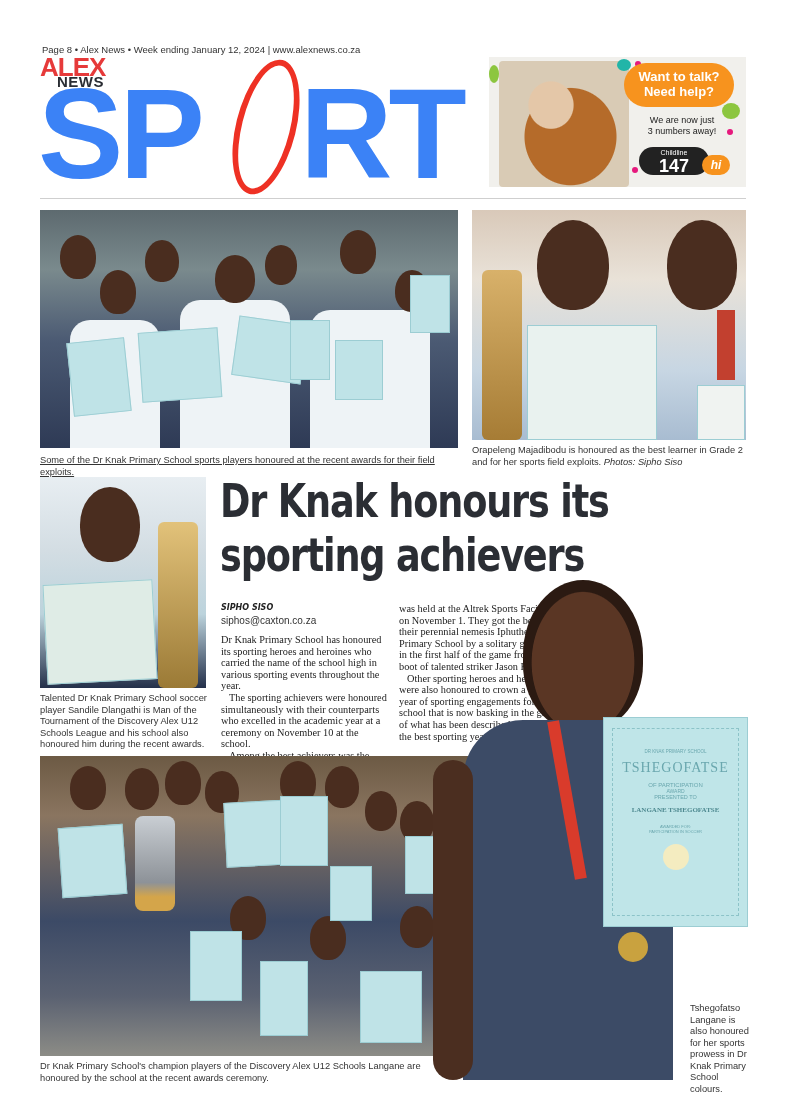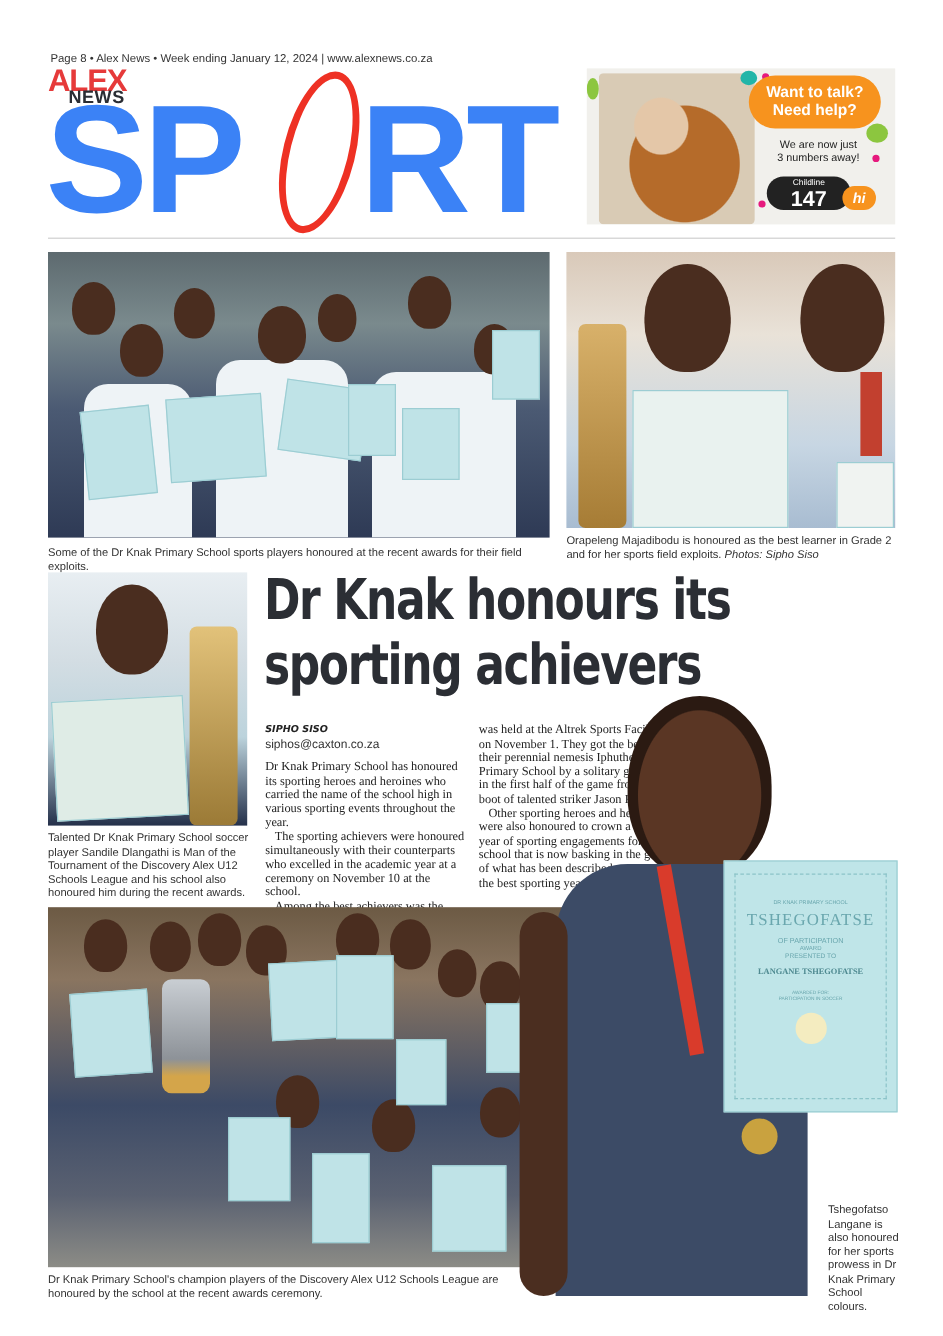--- a/index.html
+++ b/index.html
@@ -103,21 +103,21 @@
   <div class="face" style="left:225px;top:35px;width:32px;height:40px;"></div>
   <div class="face" style="left:300px;top:20px;width:36px;height:44px;"></div>
   <div class="face" style="left:355px;top:60px;width:34px;height:42px;"></div>
   <div class="cert" style="left:30px;top:130px;width:58px;height:74px;transform:rotate(-6deg);"></div>
   <div class="cert" style="left:100px;top:120px;width:80px;height:70px;transform:rotate(-4deg);"></div>
   <div class="cert" style="left:195px;top:110px;width:70px;height:60px;transform:rotate(8deg);"></div>
   <div class="cert" style="left:250px;top:110px;width:40px;height:60px;"></div>
   <div class="cert" style="left:295px;top:130px;width:48px;height:60px;"></div>
   <div class="cert" style="left:370px;top:65px;width:40px;height:58px;"></div>
 </div>
-<div class="caption" style="left:40px;top:455px;width:420px;">Some of the Dr Knak Primary School sports players honoured at the recent awards for their field exploits.</div>
+<div class="caption" style="left:40px;top:455px;width:420px;text-decoration:underline;">Some of the Dr Knak Primary School sports players honoured at the recent awards for their field exploits.</div>
 
 <div class="photo photo-orapeleng">
   <div class="face" style="left:65px;top:10px;width:72px;height:90px;"></div>
   <div class="face" style="left:195px;top:10px;width:70px;height:90px;"></div>
   <div class="cert" style="left:55px;top:115px;width:130px;height:115px;background:#e9f2ef;"></div>
   <div class="cert" style="left:225px;top:175px;width:48px;height:55px;background:#f0f3f1;"></div>
   <div class="tie" style="left:245px;top:100px;width:18px;height:70px;background:#c2402f;"></div>
   <div style="position:absolute;left:10px;top:60px;width:40px;height:170px;background:linear-gradient(180deg,#d8b16a,#a67c35);border-radius:6px;"></div>
 </div>
 <div class="caption" style="left:472px;top:445px;width:276px;">
@@ -165,21 +165,21 @@
   <div class="cert" style="left:20px;top:70px;width:65px;height:70px;transform:rotate(-4deg);"></div>
   <div class="cert" style="left:185px;top:45px;width:70px;height:65px;transform:rotate(-3deg);"></div>
   <div class="cert" style="left:240px;top:40px;width:48px;height:70px;"></div>
   <div class="cert" style="left:290px;top:110px;width:42px;height:55px;"></div>
   <div class="cert" style="left:365px;top:80px;width:42px;height:58px;"></div>
   <div class="cert" style="left:150px;top:175px;width:52px;height:70px;"></div>
   <div class="cert" style="left:220px;top:205px;width:48px;height:75px;"></div>
   <div class="cert" style="left:320px;top:215px;width:62px;height:72px;"></div>
   <div style="position:absolute;left:95px;top:60px;width:40px;height:95px;background:linear-gradient(180deg,#c9ced3,#8d9298 70%,#d4a54a 85%);border-radius:8px;"></div>
 </div>
-<div class="caption" style="left:40px;top:1061px;width:400px;">Dr Knak Primary School's champion players of the Discovery Alex U12 Schools League are honoured by the school at the recent awards ceremony.</div>
+<div class="caption" style="left:40px;top:1061px;width:400px;">Dr Knak Primary School's champion players of the Discovery Alex U12 Schools Langane are honoured by the school at the recent awards ceremony.</div>
 
 <div class="cutout-tshego">
   <div style="position:absolute;left:90px;top:0;width:120px;height:150px;border-radius:50% 50% 44% 44%;background:radial-gradient(ellipse at 50% 55%, #5a3624 0 60%, #2b1a12 61%);"></div>
   <div style="position:absolute;left:30px;top:140px;width:210px;height:360px;background:#3c4b66;border-radius:60px 60px 0 0;"></div>
   <div style="position:absolute;left:0;top:180px;width:40px;height:320px;background:#4b2e20;border-radius:20px;"></div>
   <div class="tie" style="left:128px;top:140px;width:12px;height:160px;background:#d93b2b;transform:rotate(-10deg);"></div>
   <div style="position:absolute;left:185px;top:352px;width:30px;height:30px;border-radius:50%;background:#c9a23f;"></div>
   <div class="cert" style="left:170px;top:137px;width:145px;height:210px;background:#bfe5e8;">
     <div style="position:absolute;left:8px;top:10px;right:8px;bottom:10px;border:1px dashed #8cc3c8;text-align:center;color:#6aa7ae;">
       <div style="font-size:4.5px;margin-top:20px;">DR KNAK PRIMARY SCHOOL</div>

